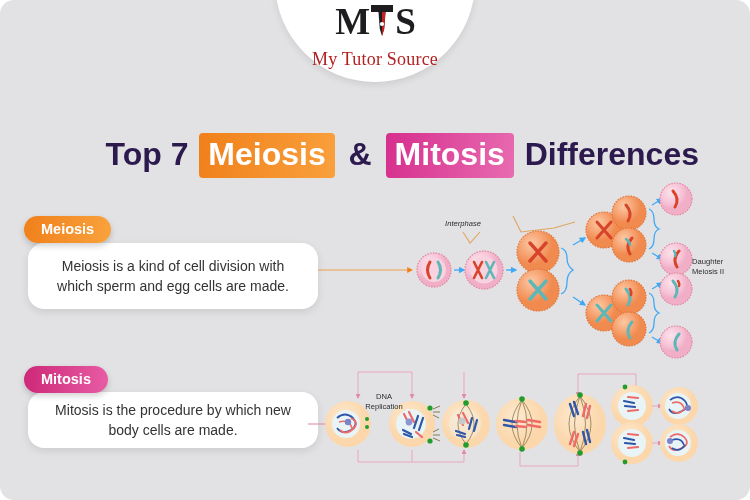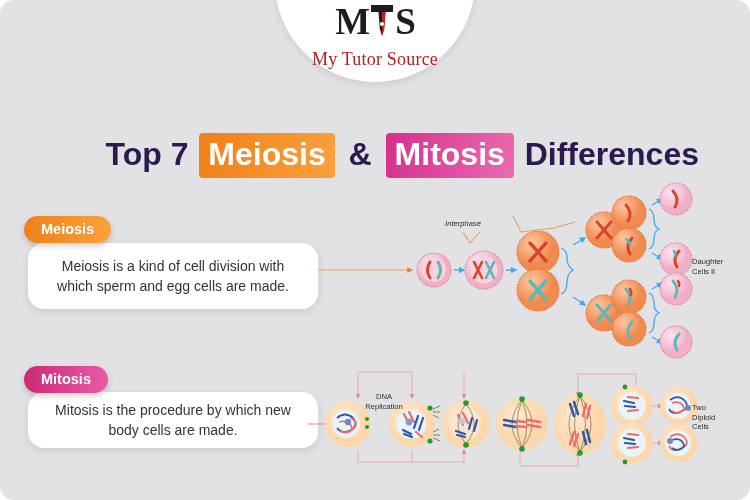--- a/index.html
+++ b/index.html
@@ -398,20 +398,17 @@
         <path d="M670 437 q8 -6 15 1 q5 6 -3 10 q-9 5 -13 -2" fill="none" stroke="#ef6a6a" stroke-width="1.7"></path>
         <path d="M672 448 q7 5 13 -3" fill="none" stroke="#2f56a8" stroke-width="1.7"></path>
         <path d="M672 440 q9 -3 12 5" fill="none" stroke="#2f56a8" stroke-width="1.6"></path>
         <circle cx="670" cy="441" r="3" fill="#7b84c8"></circle>
       </g>
     </g>
   </svg>
 
   <div class="dlabel" id="lbl-interphase">Interphase</div>
   <div class="dlabel" id="lbl-daughter">Daughter
-Cells II</div>
+Meiosis II</div>
   <div class="dlabel" id="lbl-dna">DNA
 Replication</div>
-  <div class="dlabel" id="lbl-twodiploid">Two
-Diploid
-Cells</div>
 
 </div>
 
 </body></html>

